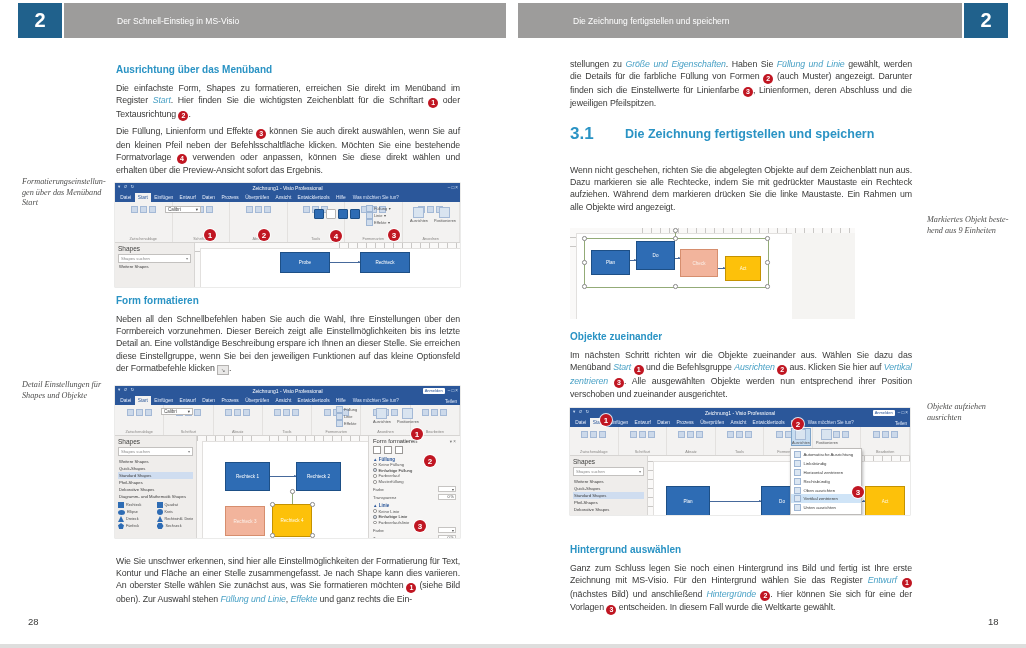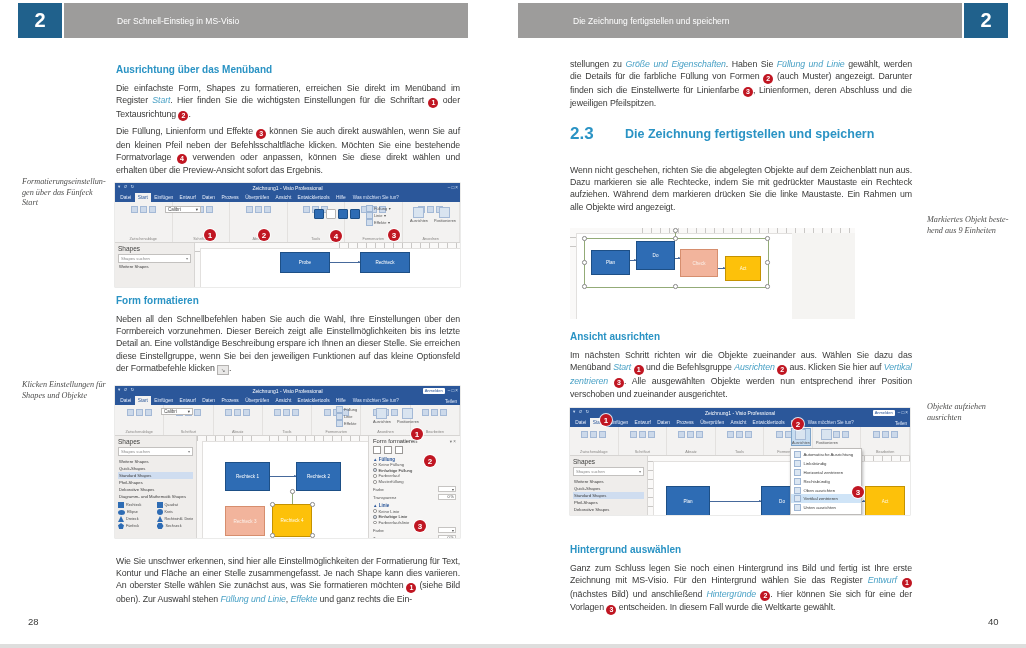--- a/index.html
+++ b/index.html
@@ -112,33 +112,33 @@
   
   .shot4{position:absolute;background:#fff;}
   .selrect{position:absolute;border:0.8px solid #93ab77;}
   .handle{position:absolute;width:4.5px;height:4.5px;border-radius:50%;background:#fff;border:0.8px solid #8a8a8a;box-sizing:border-box;z-index:5;}
   .rotline{position:absolute;width:0;border-left:0.8px solid #93ab77;}
 </style>
 </head>
 <body>
 
 <div class="chapnum" style="left:18px">2</div>
-<div class="hbar" style="left:64px;width:404px;padding-left:53px">
+<div class="hbar" style="left:64px;width:442px;padding-left:53px">
   <span>Der Schnell-Einstieg in MS-Visio</span>
 </div>
 <div class="hbar" style="left:518px;width:444px;padding-left:55px">
   <span>Die Zeichnung fertigstellen und speichern</span>
 </div>
 <div class="chapnum" style="left:964px">2</div>
 
 <div class="bluehead" style="left:116px;top:64px">Ausrichtung über das Menüband</div>
-<div class="para" style="left:116px;top:82px"><span>Die einfachste Form, Shapes zu formatieren, erreichen Sie direkt im Menüband im Register </span><span class="ref">Start</span><span>. Hier finden Sie die wichtigsten Einstellungen für die Schriftart </span><span class="badge">1</span><span> oder Textausrichtung </span><span class="badge">2</span><span>.</span></div>
+<div class="para" style="left:116px;top:82px"><span>Die einfachste Form, Shapes zu formatieren, erreichen Sie direkt im Menüband im Register </span><span class="ref">Start</span><span>. Hier finden Sie die wichtigsten Zeichenblatt für die Schriftart </span><span class="badge">1</span><span> oder Textausrichtung </span><span class="badge">2</span><span>.</span></div>
 <div class="para" style="left:116px;top:125px"><span>Die Füllung, Linienform und Effekte </span><span class="badge">3</span><span> können Sie auch direkt auswählen, wenn Sie auf den kleinen Pfeil neben der Befehlsschaltfläche klicken. Möchten Sie eine bestehende Formatvorlage </span><span class="badge">4</span><span> verwenden oder anpassen, können Sie diese direkt wählen und erhalten über die Preview-Ansicht sofort das Ergebnis.</span></div>
 <div class="marginnote" style="left:22px;top:177px">Formatierungseinstellun-
-gen über das Fünfeck
+gen über das Menüband
 Start</div>
 
 <div class="shot" style="left:115px;top:183px;width:345px;height:104px">
   <div class="vtitle">
     <span class="qat">▾ ↺ ↻</span>
     <span>Zeichnung1 - Visio Professional</span>
     <span class="vchrome">–&nbsp;□&nbsp;×</span>
   </div>
   <div class="vtabs">
       <span class="vtab">Datei</span>
@@ -262,21 +262,21 @@
       <div class="ruler-v"></div>
       <div class="vshape blue" style="left:85px;top:9px;width:50px;height:21px">Probe</div>
       <div class="conn" style="left:135px;top:19px;width:30px"></div>
       <div class="vshape blue" style="left:165px;top:9px;width:50px;height:21px">Rechteck</div>
     </div>
   </div>
 </div>
 
 <div class="bluehead" style="left:116px;top:295px">Form formatieren</div>
 <div class="para" style="left:116px;top:313px"><span>Neben all den Schnellbefehlen haben Sie auch die Wahl, Ihre Einstellungen über den Formbereich vorzunehmen. Dieser Bereich zeigt alle Einstellmöglichkeiten bis ins letzte Detail an. Eine vollständige Beschreibung erspare ich Ihnen an dieser Stelle. Sie erreichen diese Einstellgruppe, wenn Sie bei den jeweiligen Funktionen auf das kleine Optionsfeld der Formatbefehle klicken </span><span class="launcher">↘</span><span>.</span></div>
-<div class="marginnote" style="left:22px;top:380px">Klicken Einstellungen für
+<div class="marginnote" style="left:22px;top:380px">Detail Einstellungen für
 Shapes und Objekte</div>
 
 <div class="shot" style="left:115px;top:386px;width:345px;height:152px">
   <div class="vtitle">
     <span class="qat">▾ ↺ ↻</span>
     <span>Zeichnung1 - Visio Professional</span>
     <span class="vchrome"><span class="signin">Anmelden</span>–&nbsp;□&nbsp;×</span>
   </div>
   <div class="vtabs">
     <span class="vshare">Teilen</span>
@@ -510,21 +510,21 @@
   </div>
   <div class="sbadge" style="left:296px;top:42px">1</div>
   <div class="sbadge" style="left:309px;top:69px">2</div>
   <div class="sbadge" style="left:299px;top:134px">3</div>
 </div>
 
 <div class="para" style="left:116px;top:555px"><span>Wie Sie unschwer erkennen, sind hier alle Einstellmöglichkeiten der Formatierung für Text, Kontur und Fläche an einer Stelle zusammengefasst. Je nach Shape kann dies variieren. An oberster Stelle wählen Sie zunächst aus, was Sie formatieren möchten </span><span class="badge">1</span><span> (siehe Bild oben). Zur Auswahl stehen </span><span class="ref">Füllung und Linie</span><span>, </span><span class="ref">Effekte</span><span> und ganz rechts die Ein-</span></div>
 <div class="pagenum" style="left:28px;top:616px">28</div>
 
 <div class="para" style="left:570px;top:58px;width:342px"><span>stellungen zu </span><span class="ref">Größe und Eigenschaften</span><span>. Haben Sie </span><span class="ref">Füllung und Linie</span><span> gewählt, werden die Details für die farbliche Füllung von Formen </span><span class="badge">2</span><span> (auch  Muster) angezeigt. Darunter finden sich die Einstellwerte für Linienfarbe </span><span class="badge">3</span><span>, Linienformen, deren Abschluss und die jeweiligen Pfeilspitzen.</span></div>
-<div class="secnum" style="left:570px;top:124px">2.3</div>
+<div class="secnum" style="left:570px;top:124px">3.1</div>
 <div class="sectitle" style="left:625px;top:127px">Die Zeichnung fertigstellen und speichern</div>
 <div class="para" style="left:570px;top:164px;width:342px"><span>Wenn nicht geschehen, richten Sie die abgelegten Objekte auf dem Zeichenblatt nun aus. Dazu markieren sie alle Rechtecke, indem Sie mit gedrückter Maustaste ein Rechteck aufziehen. Während dem markieren drücken Sie die linke Maustaste. Ein Rahmen um alle Objekte wird angezeigt.</span></div>
 <div class="marginnote" style="left:927px;top:215px">Markiertes Objekt beste-
 hend aus 9 Einheiten</div>
 
 <div class="shot4" style="left:570px;top:228px;width:285px;height:91px">
   <div class="ruler-h" style="width:285px"></div>
   <div class="ruler-v" style="width:6px"></div>
   <div style="position:absolute;left:222px;top:5px;right:0;bottom:0;background:#f5f4f2"></div>
   <div class="rotline" style="left:105px;top:3px;height:7px"></div>
@@ -540,21 +540,21 @@
   <span class="handle" style="left:195px;top:56px"></span>
   <div class="vshape blue" style="left:21px;top:22px;width:39px;height:25px">Plan</div>
   <div class="conn" style="left:60px;top:32px;width:6px"></div>
   <div class="vshape blue" style="left:66px;top:13px;width:39px;height:29px">Do</div>
   <div class="conn" style="left:105px;top:30px;width:5px"></div>
   <div class="vshape salmon" style="left:110px;top:21px;width:38px;height:28px">Check</div>
   <div class="conn" style="left:148px;top:40px;width:7px"></div>
   <div class="vshape yellow" style="left:155px;top:28px;width:36px;height:25px">Act</div>
 </div>
 
-<div class="bluehead" style="left:570px;top:331px">Ansicht ausrichten</div>
+<div class="bluehead" style="left:570px;top:331px">Objekte zueinander</div>
 <div class="para" style="left:570px;top:349px;width:342px"><span>Im nächsten Schritt richten wir die Objekte zueinander aus. Wählen Sie dazu das Menüband </span><span class="ref">Start</span><span> </span><span class="badge">1</span><span> und die Befehlsgruppe </span><span class="ref">Ausrichten</span><span> </span><span class="badge">2</span><span> aus. Klicken Sie hier auf </span><span class="ref">Vertikal zentrieren</span><span> </span><span class="badge">3</span><span>. Alle ausgewählten Objekte werden nun entsprechend ihrer Position verschoben und zueinander ausgerichtet.</span></div>
 <div class="marginnote" style="left:927px;top:402px">Objekte aufziehen
 ausrichten</div>
 
 <div class="shot" style="left:570px;top:408px;width:340px;height:107px">
   <div class="vtitle">
     <span class="qat">▾ ↺ ↻</span>
     <span>Zeichnung1 - Visio Professional</span>
     <span class="vchrome"><span class="signin">Anmelden</span>–&nbsp;□&nbsp;×</span>
   </div>
@@ -699,15 +699,15 @@
         <span>Unten ausrichten</span>
       </div>
     </div>
   <div class="sbadge" style="left:30px;top:6px">1</div>
   <div class="sbadge" style="left:222px;top:10px">2</div>
   <div class="sbadge" style="left:282px;top:78px">3</div>
 </div>
 
 <div class="bluehead" style="left:570px;top:544px">Hintergrund auswählen</div>
 <div class="para" style="left:570px;top:562px;width:342px"><span>Ganz zum Schluss legen Sie noch einen Hintergrund ins Bild und fertig ist Ihre erste Zeichnung mit MS-Visio. Für den Hintergrund wählen Sie das Register </span><span class="ref">Entwurf</span><span> </span><span class="badge">1</span><span> (nächstes Bild) und anschließend </span><span class="ref">Hintergründe</span><span> </span><span class="badge">2</span><span>. Hier können Sie sich für eine der Vorlagen </span><span class="badge">3</span><span> entscheiden. In diesem Fall wurde die Weltkarte gewählt.</span></div>
-<div class="pagenum" style="left:988px;top:616px">40</div>
+<div class="pagenum" style="left:988px;top:616px">18</div>
 
 <div id="bottomstrip"></div>
 
 </body></html>

